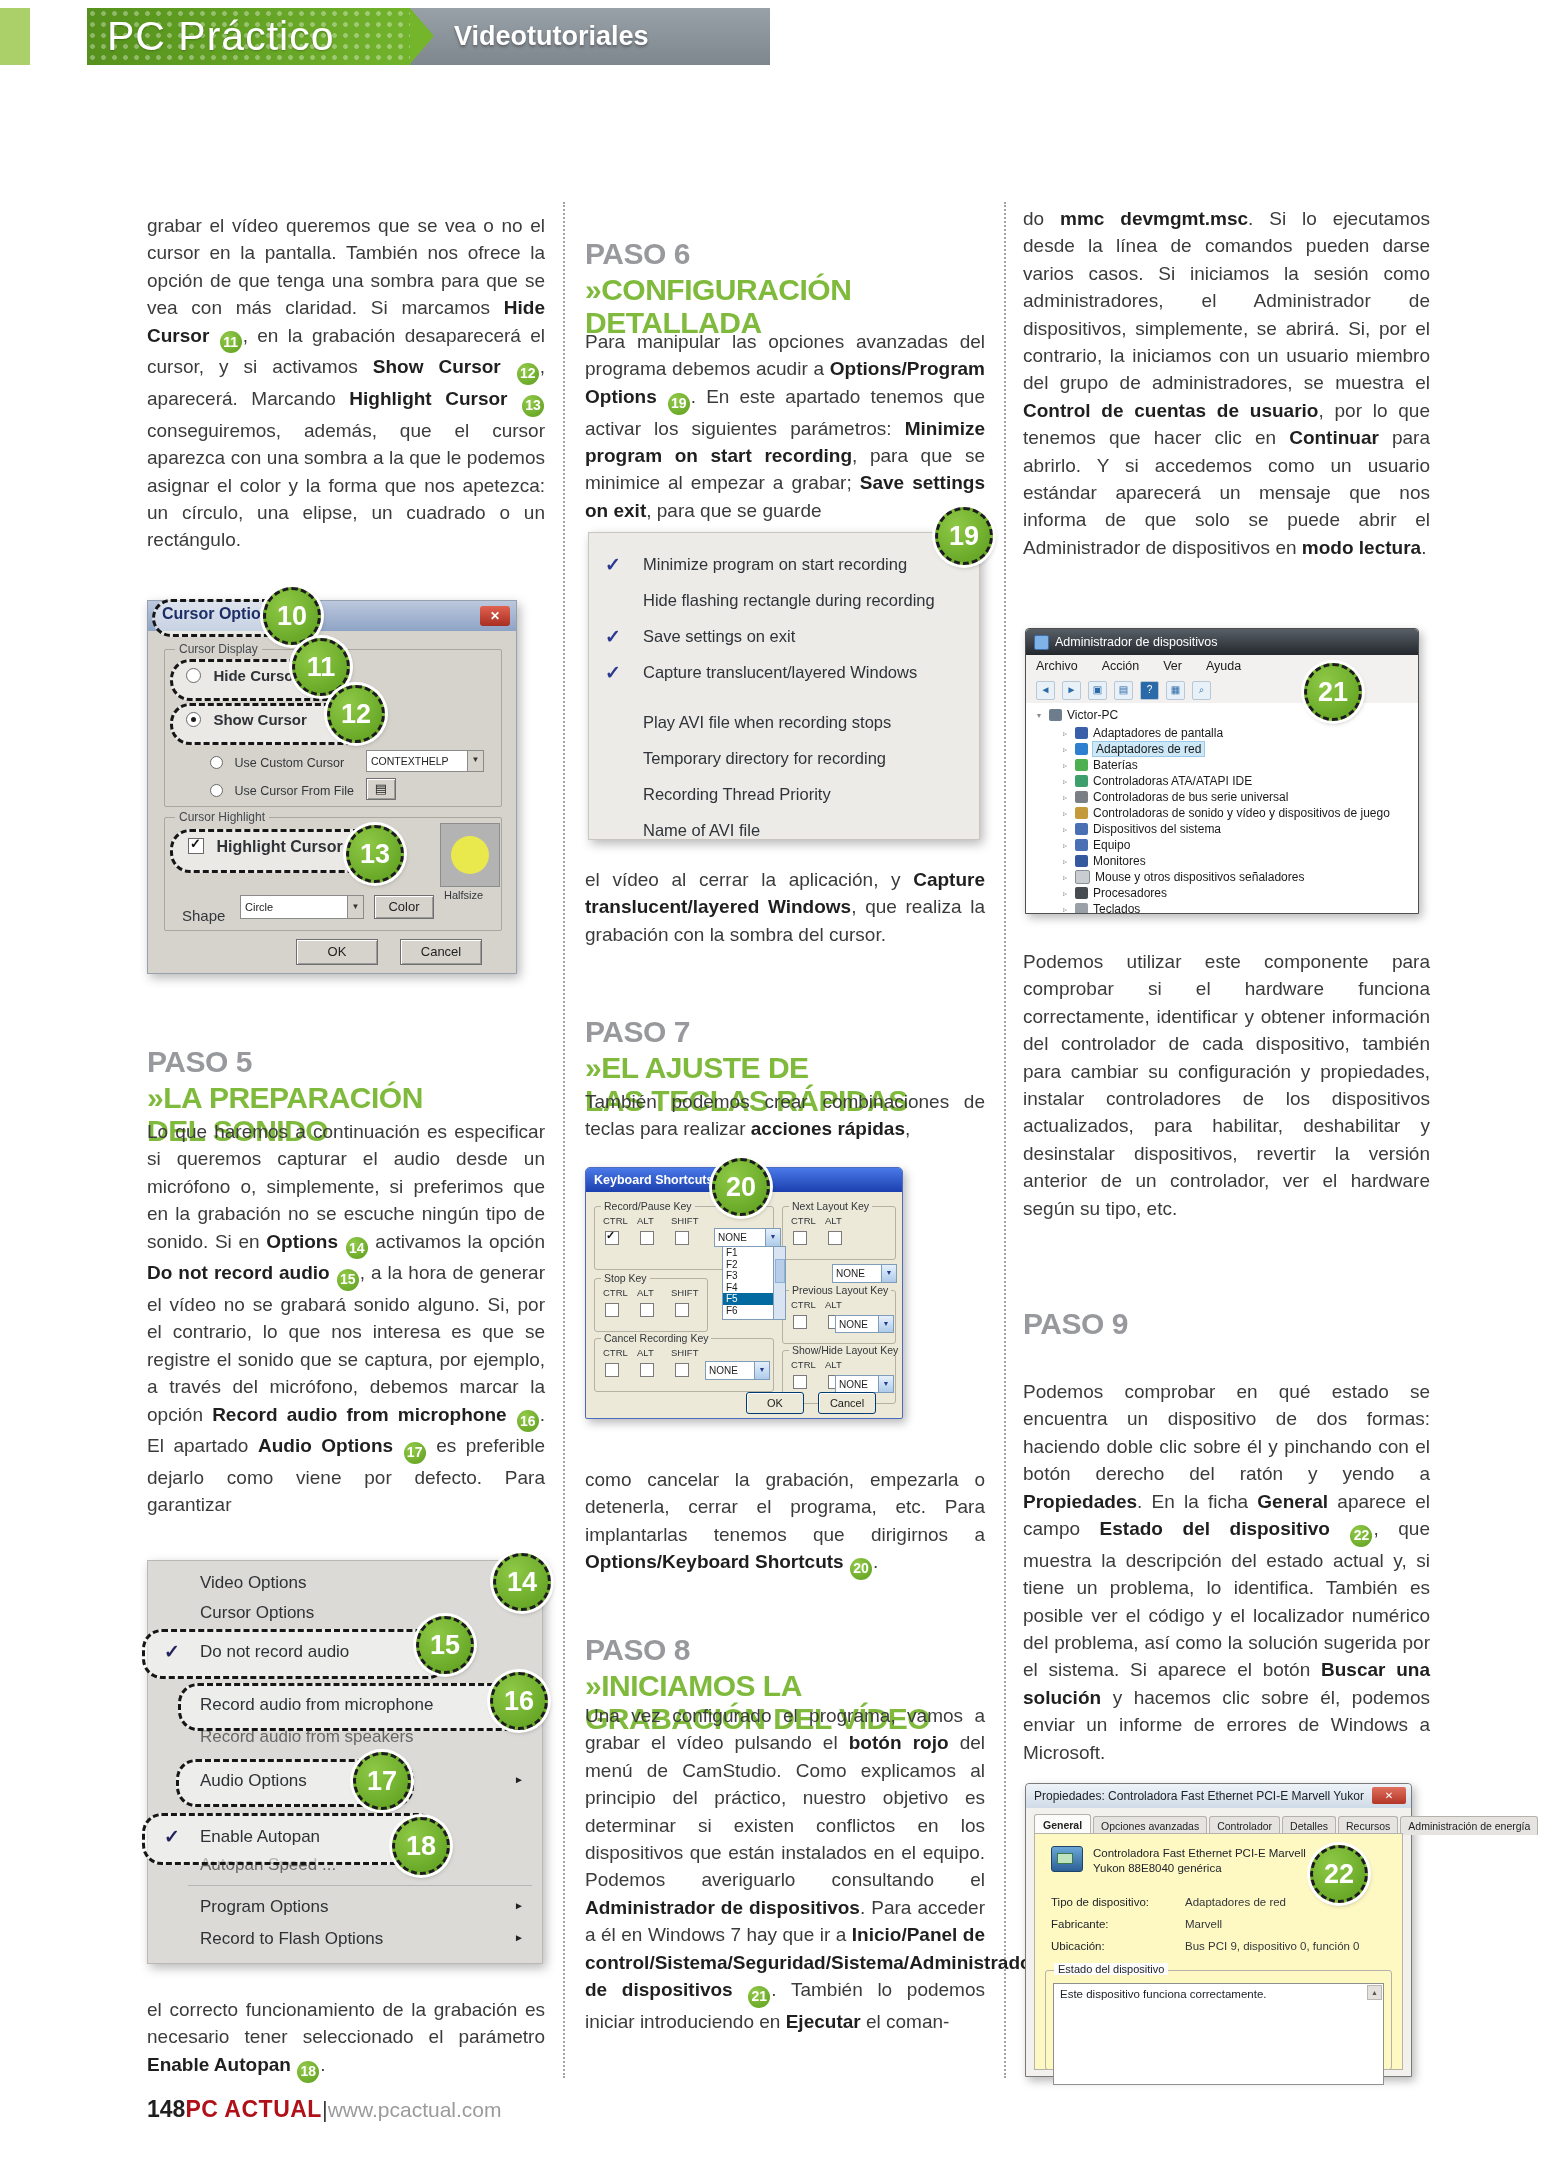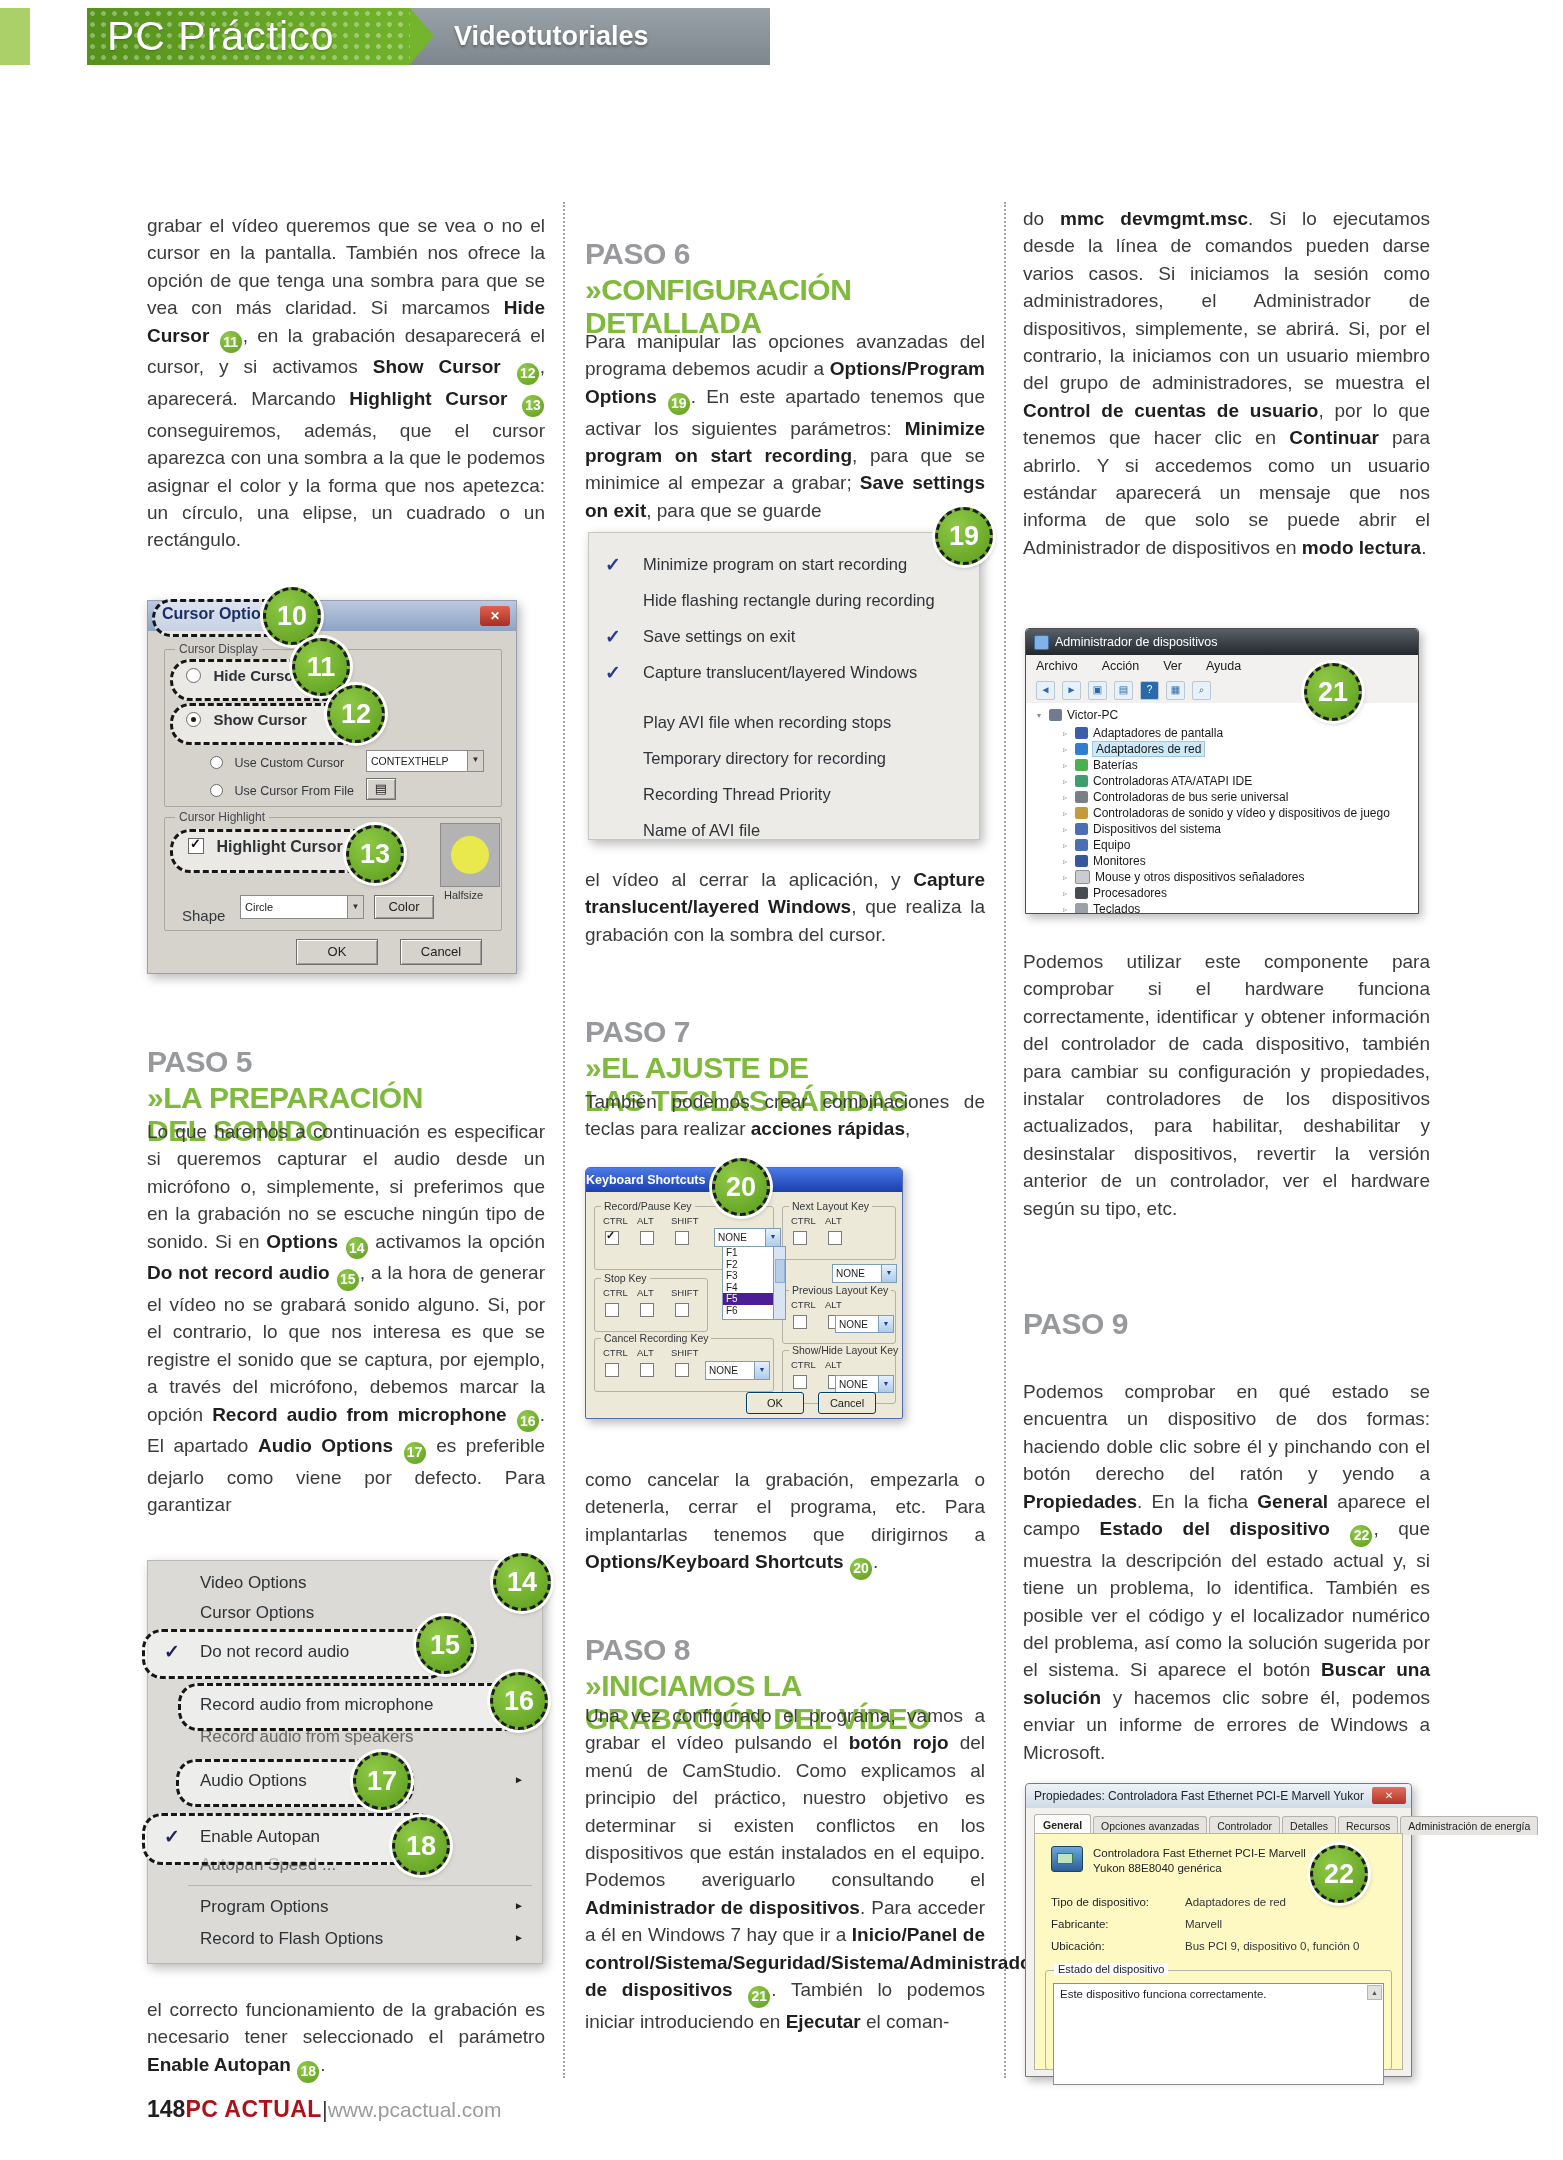--- a/index.html
+++ b/index.html
@@ -68,33 +68,33 @@
   .mi.dim{color:#4a4a4a;opacity:.8;}
   .msep{position:absolute;left:40px;right:10px;height:1px;background:#b5b5b5;}
   
   .sc{background:#ecebe7;border:1px solid #c9c6c0;}
   .sc .mi{font-size:16.5px;color:#2f333a;}
   .sc .mi .lbl{left:54px;}
   .sc .mi .chk{left:16px;color:#2b3990;}
   
   .sd{background:#ece9d8;border:1px solid #4d6cc0;border-radius:5px 5px 2px 2px;}
   .sd-tb{position:absolute;left:0;top:0;right:0;height:24px;border-radius:4px 4px 0 0;
-      background:linear-gradient(#4a79e8,#1c3fae);color:#fff;font-size:12.5px;font-weight:bold;line-height:24px;}
+      background:linear-gradient(#4a79e8,#1c3fae);color:#fff;font-size:12.5px;font-weight:bold;line-height:24px;padding-left:8px;}
   .xgrp{position:absolute;border:1px solid #b5b2a5;border-radius:3px;}
   .xgrp-label{position:absolute;top:-7px;left:6px;background:#ece9d8;padding:0 3px;font-size:10.5px;color:#33363b;white-space:nowrap;}
   .mods{position:absolute;display:flex;gap:10px;font-size:9.5px;color:#33363b;}
   .mods span{width:24px;text-align:left;}
   .xcbrow{position:absolute;display:flex;gap:21px;}
   .xcb{width:12px;height:12px;border:1px solid #7b7b7b;background:#fff;position:relative;}
   .xcb.on::after{content:"✓";position:absolute;left:0px;top:-3px;font-size:11px;font-weight:bold;color:#111;}
   .xdd{position:absolute;background:#fff;border:1px solid #7f9db9;font-size:10px;color:#222;display:flex;align-items:center;padding-left:3px;}
   .xdd .dda{margin-left:auto;align-self:stretch;width:14px;background:linear-gradient(#e6f0fb,#aecbea);border-left:1px solid #7f9db9;font-size:7px;line-height:15px;text-align:center;color:#23408e;}
   .flist{position:absolute;background:#fff;border:1px solid #7f9db9;z-index:4;}
   .fitem{font-size:10px;color:#222;padding:0 3px;height:11.5px;line-height:11.5px;}
-  .fitem.sel{background:#4c1d95;color:#fff;}
+  .fitem.sel{background:#0369a1;color:#fff;}
   .fscroll{position:absolute;right:0;top:0;bottom:0;width:11px;background:#d8e4f2;border-left:1px solid #7f9db9;}
   .fscroll::before{content:"";position:absolute;left:1px;top:12px;width:8px;height:22px;background:#b7cde8;border:1px solid #8fb0d8;}
   .xbtn{position:absolute;background:#ece9d8;border:1px solid #003c74;border-radius:3px;font-size:11px;color:#1a1a1a;text-align:center;box-shadow:inset 1px 1px 0 #fff;}
   
   .se{background:#fff;border:1px solid #4f4f4f;border-radius:4px 4px 0 0;}
   .se-tb{position:absolute;left:0;top:0;right:0;height:26px;border-radius:4px 4px 0 0;
       background:linear-gradient(#585f66,#23282d);display:flex;align-items:center;color:#fff;font-size:12.5px;padding-left:8px;gap:6px;}
   .se-appicon{width:13px;height:13px;background:#7fb3e8;border:1px solid #3c6ea8;border-radius:2px;}
   .se-menubar{position:absolute;left:0;top:26px;right:0;height:22px;background:#f2f1ef;display:flex;gap:24px;
       align-items:center;font-size:12.5px;color:#1a1a1a;padding-left:10px;border-bottom:1px solid #e0dfdd;}

